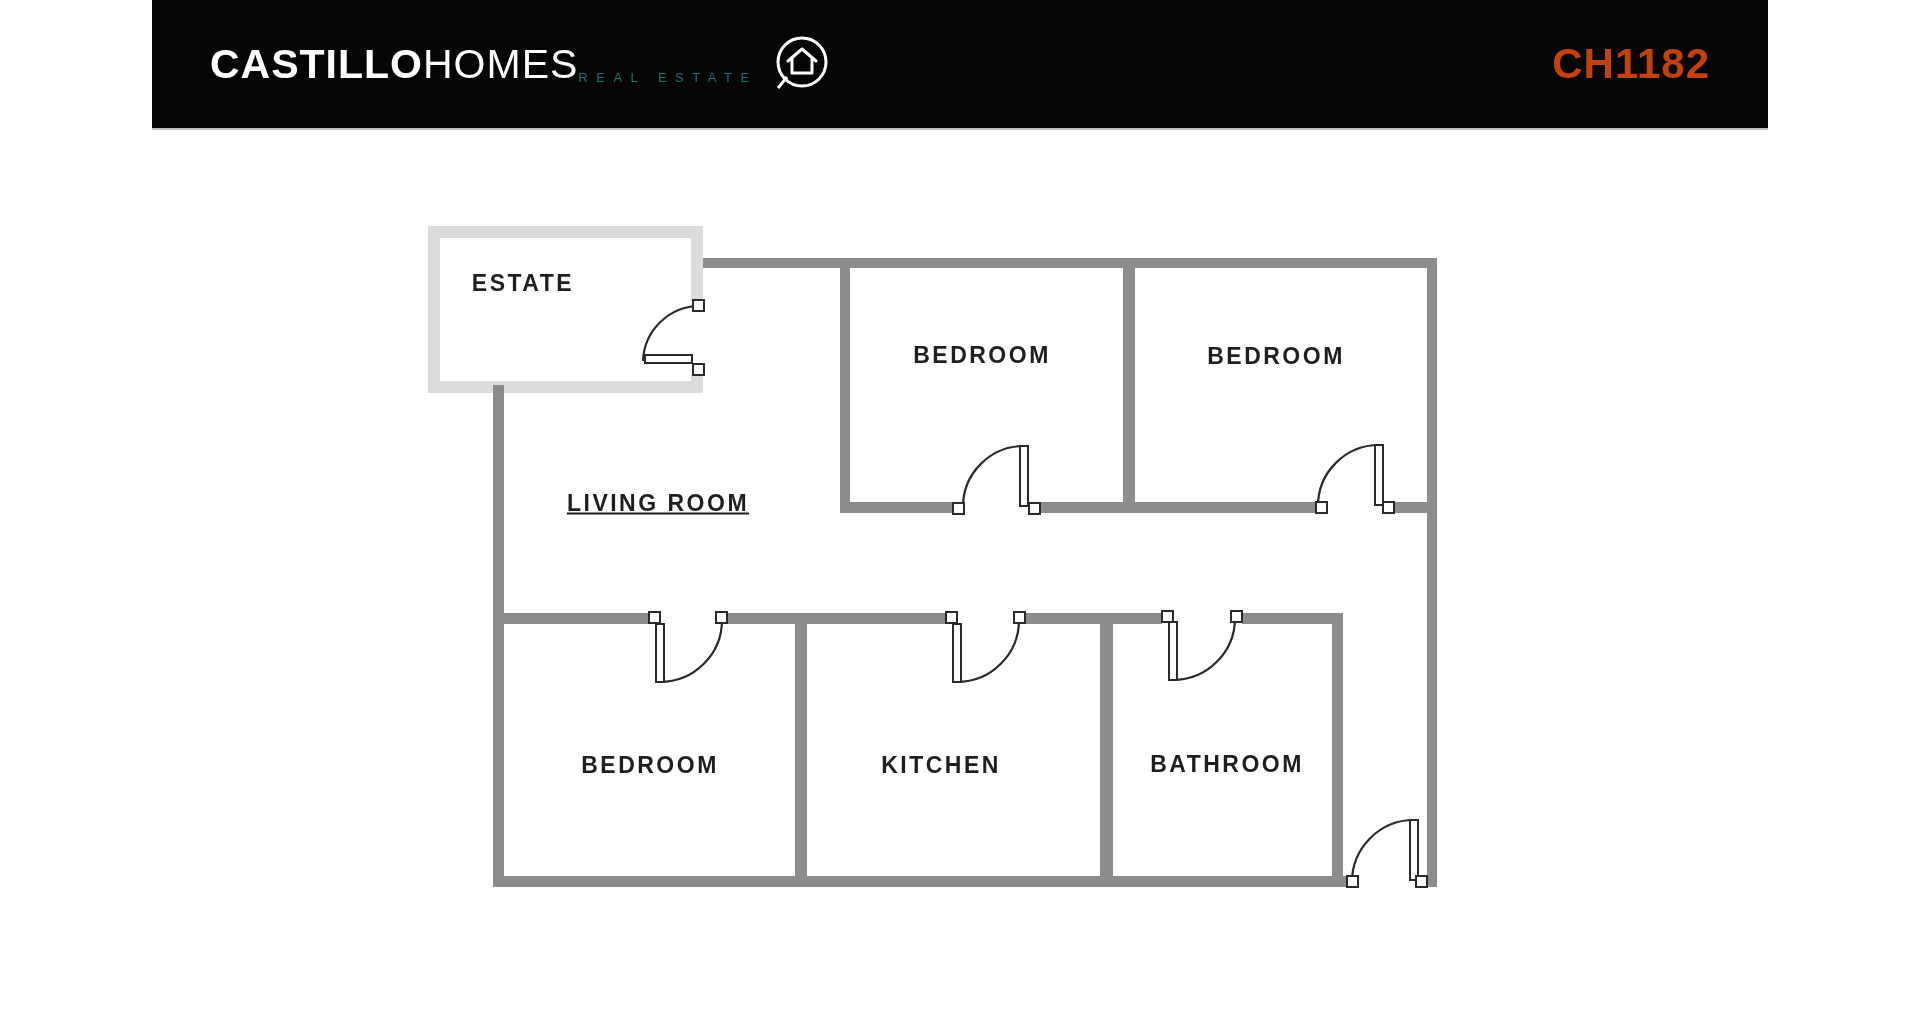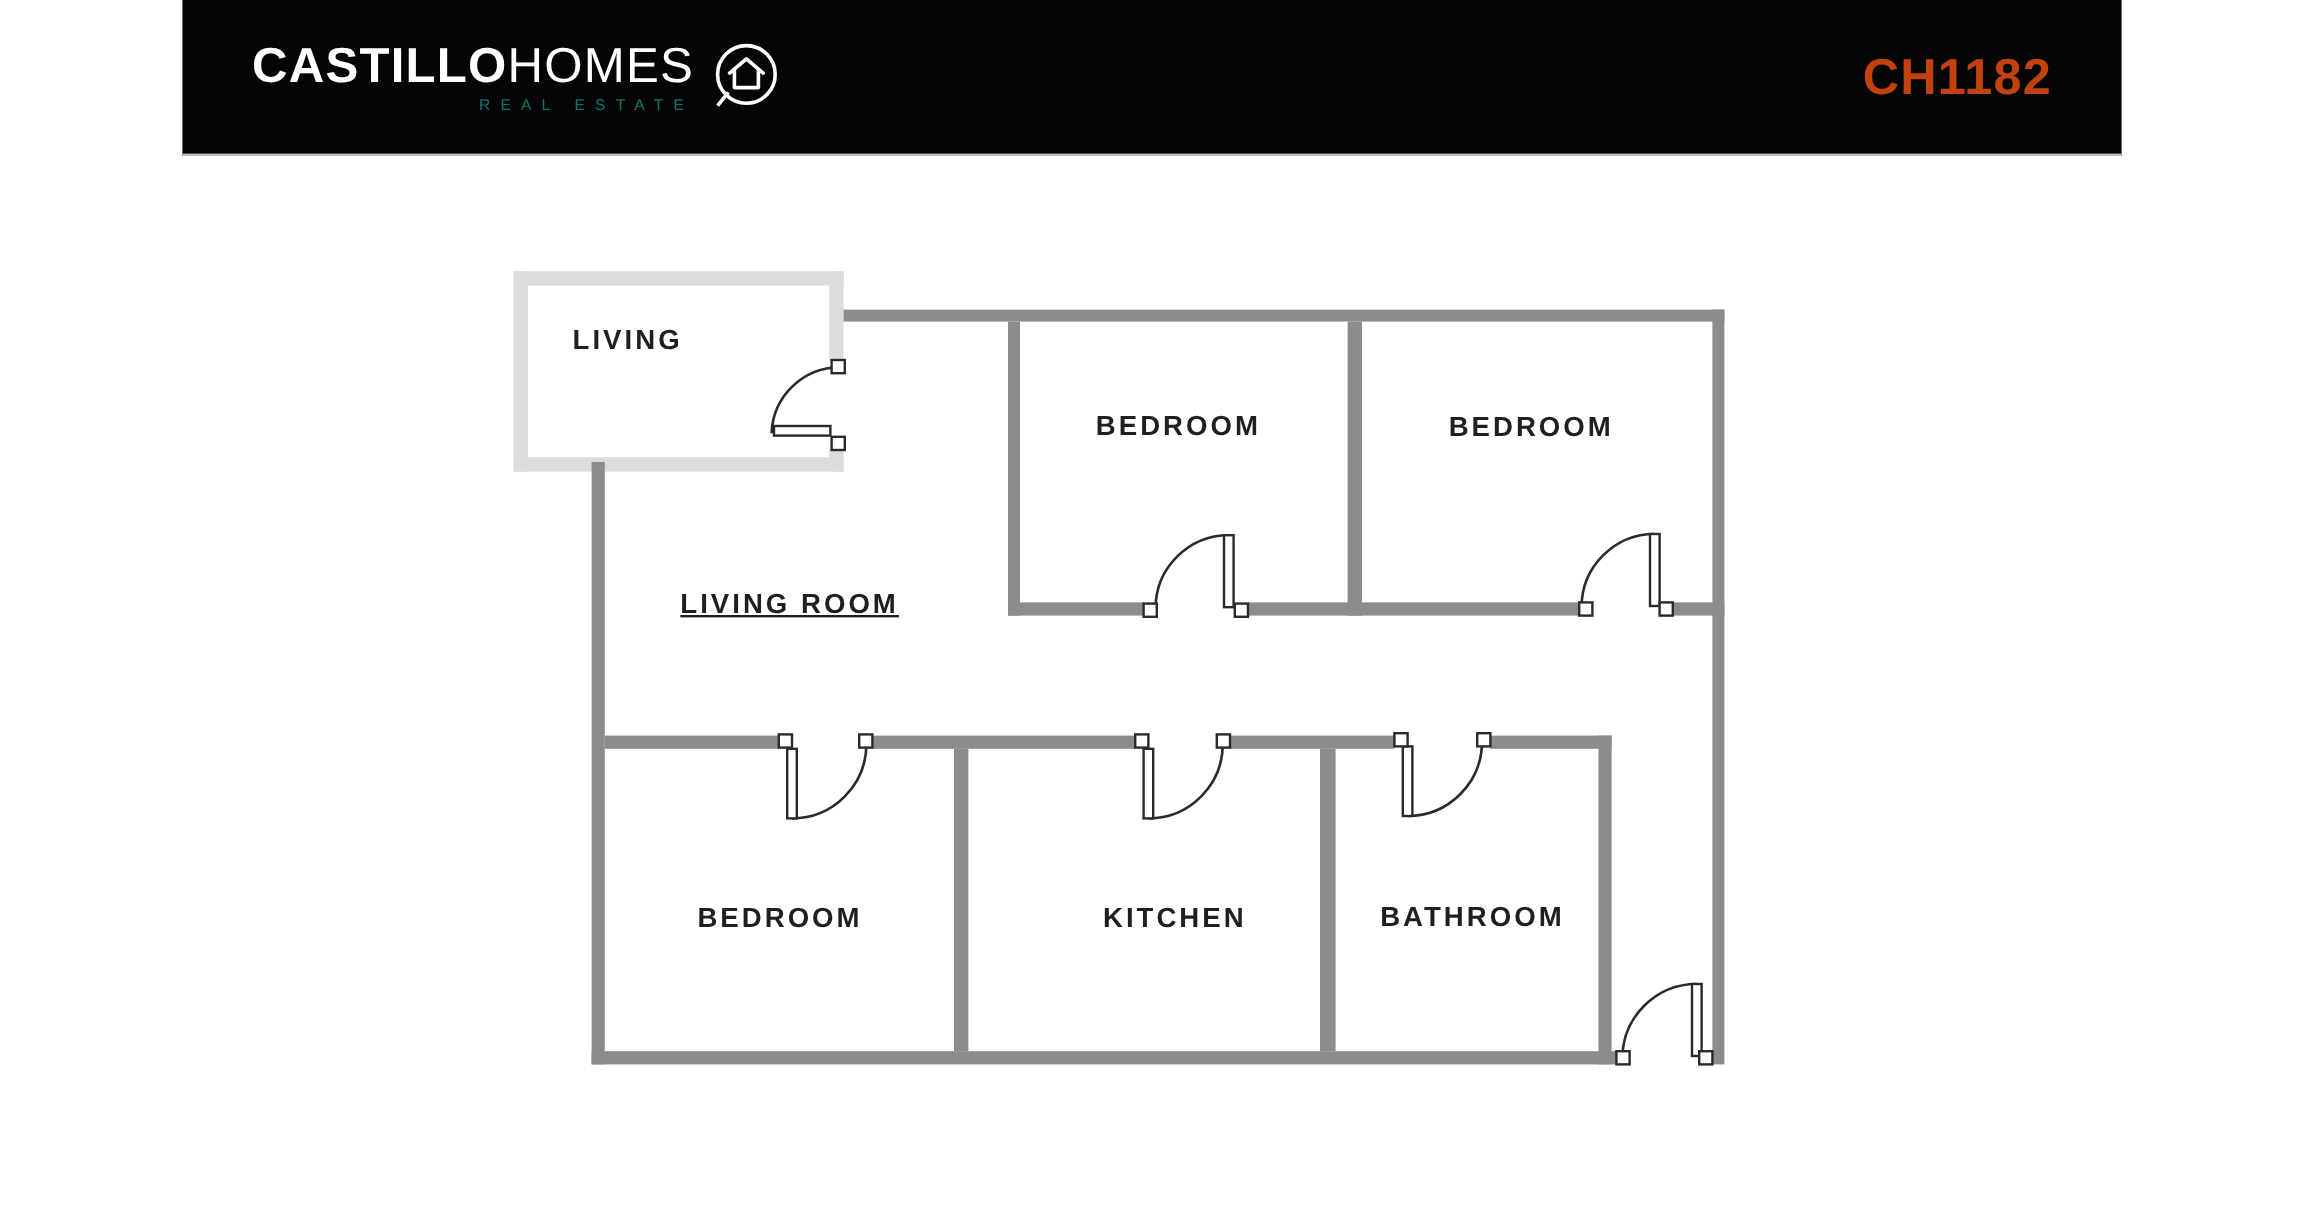--- a/index.html
+++ b/index.html
@@ -6,21 +6,21 @@
   body{font-family:"Liberation Sans", sans-serif;position:relative;}
 
   
   .header-bar{
     position:absolute;left:152px;top:0;width:1616px;height:130px;
     background:#050505;border-bottom:2px solid #bfbfbf;
     display:flex;align-items:center;justify-content:space-between;
     box-sizing:border-box;padding:0 58px;
   }
   .brand{display:flex;align-items:center;gap:14px;}
-  .brand-text{display:flex;flex-direction:column;align-items:flex-end;}
+  .brand-text{display:flex;flex-direction:row;align-items:flex-end;}
   .brand-line{color:#ffffff;font-size:41px;line-height:1;letter-spacing:1px;white-space:nowrap;}
   .brand-bold{font-weight:bold;}
   .brand-light{font-weight:normal;}
   .brand-tagline{color:#0f766e;font-size:13px;letter-spacing:8.5px;margin-top:5px;white-space:nowrap;}
   .logo-mark{width:58px;height:64px;}
   .listing-id{color:#c2410c;font-size:42px;font-weight:bold;letter-spacing:1px;}
 
   
   .plan{position:absolute;left:0;top:0;width:1920px;height:1024px;}
   .plan svg{position:absolute;left:0;top:0;}
@@ -114,20 +114,20 @@
       <rect x="716" y="612" width="11" height="11"></rect>
       <rect x="946" y="612" width="11" height="11"></rect>
       <rect x="1014" y="612" width="11" height="11"></rect>
       <rect x="1162" y="611" width="11" height="11"></rect>
       <rect x="1231" y="611" width="11" height="11"></rect>
       <rect x="1347" y="876" width="11" height="11"></rect>
       <rect x="1416" y="876" width="11" height="11"></rect>
     </g>
   </svg>
 
-  <div class="room-label" style="left:523px;top:283px;">LIVING</div>
+  <div class="room-label" style="left:523px;top:283px;">ESTATE</div>
   <div class="room-label" style="left:658px;top:503px;text-decoration:underline;">LIVING ROOM</div>
   <div class="room-label" style="left:982px;top:355px;">BEDROOM</div>
   <div class="room-label" style="left:1276px;top:356px;">BEDROOM</div>
   <div class="room-label" style="left:650px;top:765px;">BEDROOM</div>
-  <div class="room-label" style="left:941px;top:765px;margin-left:38px;">KITCHEN</div>
+  <div class="room-label" style="left:941px;top:765px;">KITCHEN</div>
   <div class="room-label" style="left:1227px;top:764px;">BATHROOM</div>
 </div>
 
 </body></html>

